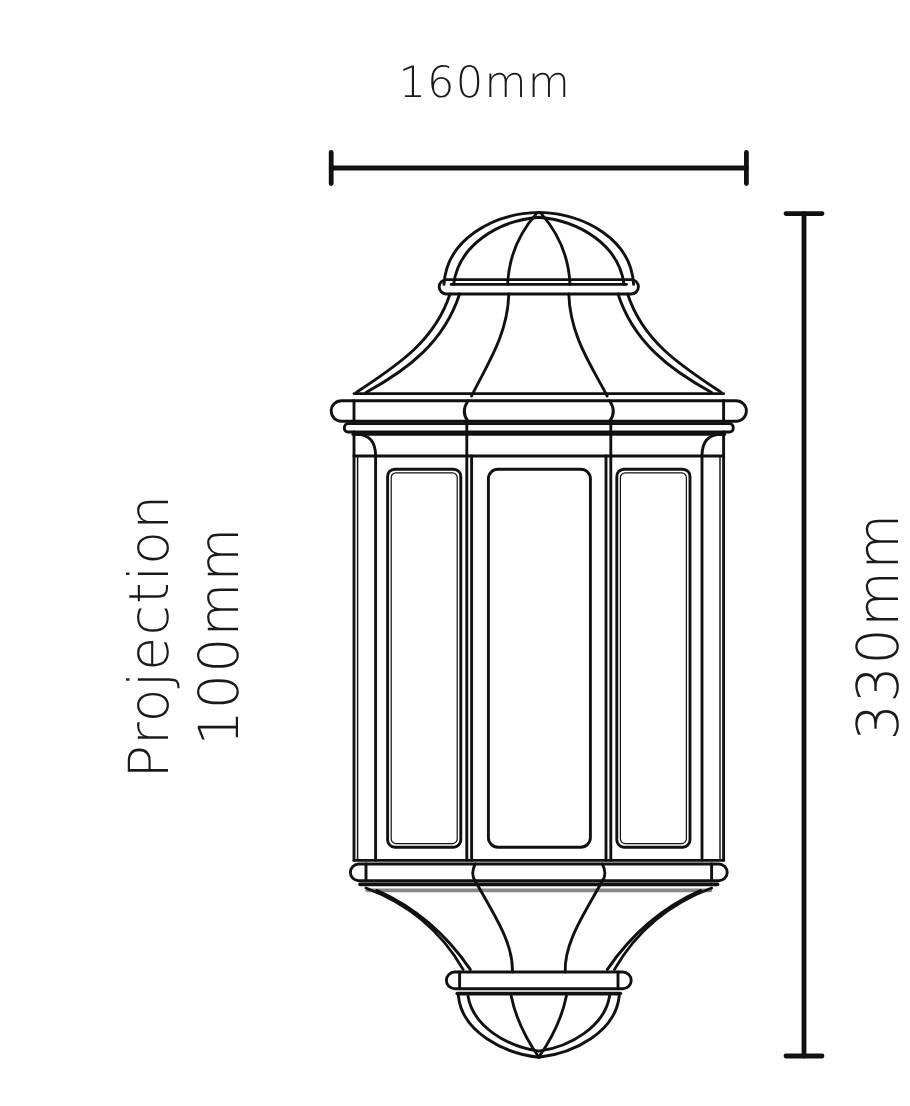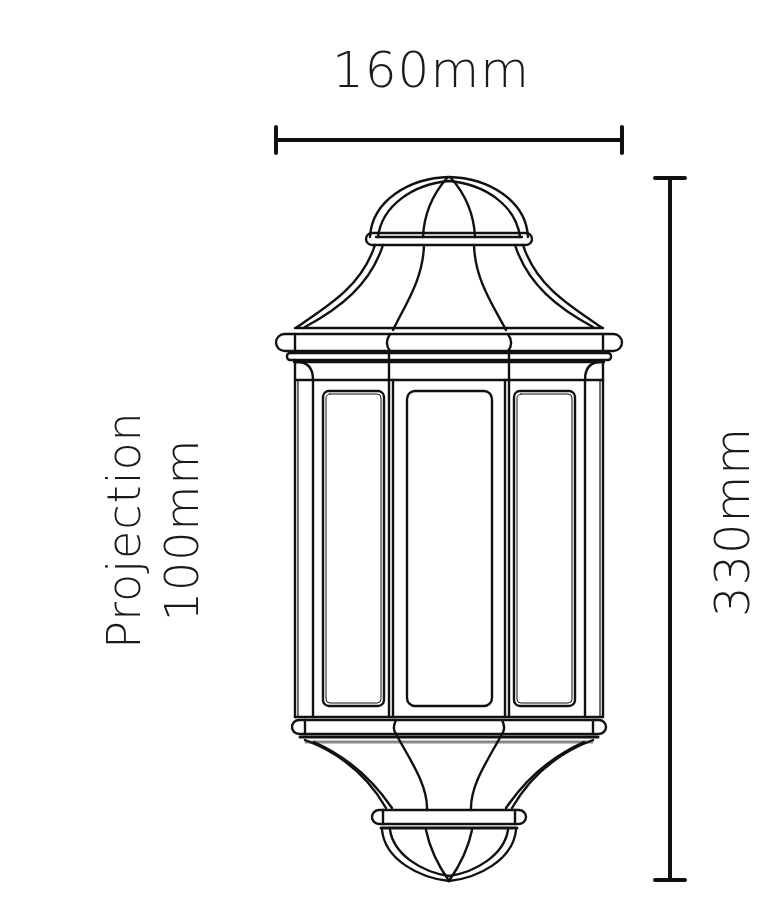--- a/index.html
+++ b/index.html
@@ -18,21 +18,21 @@
     .label {
       position: absolute;
       font-weight: 300;
       color: #1a1a1a;
       white-space: nowrap;
       letter-spacing: 1px;
     }
     #width-label {
       left: 332px;
       top: 42px;
-      font-size: 50px;
+      font-size: 36px;
       line-height: 56px;
     }
     #projection-label {
       left: 60px;
       top: 380px;
       width: 200px;
       height: 300px;
     }
     #projection-label .rot {
       position: absolute;

